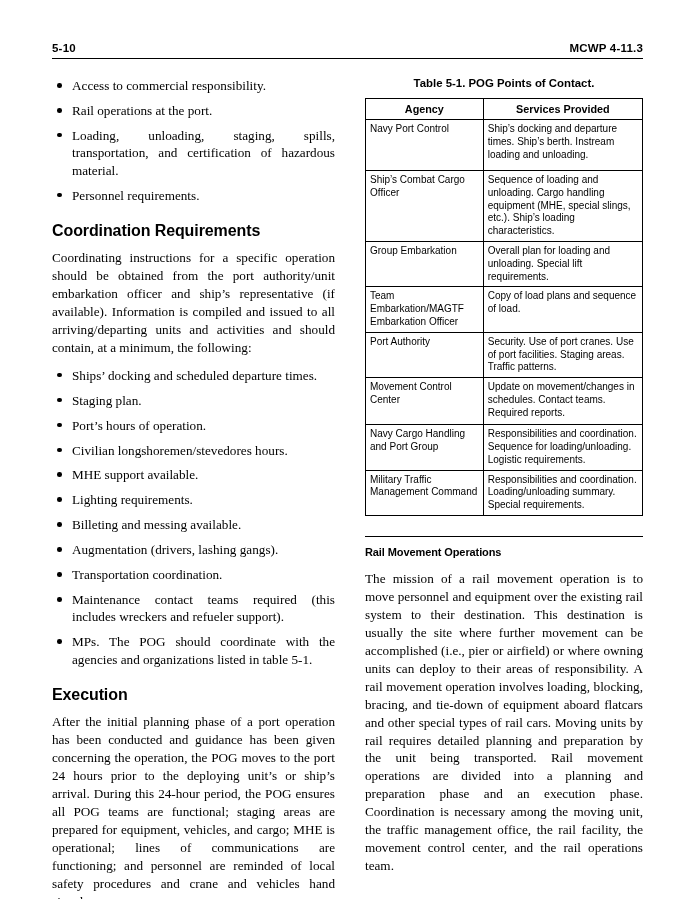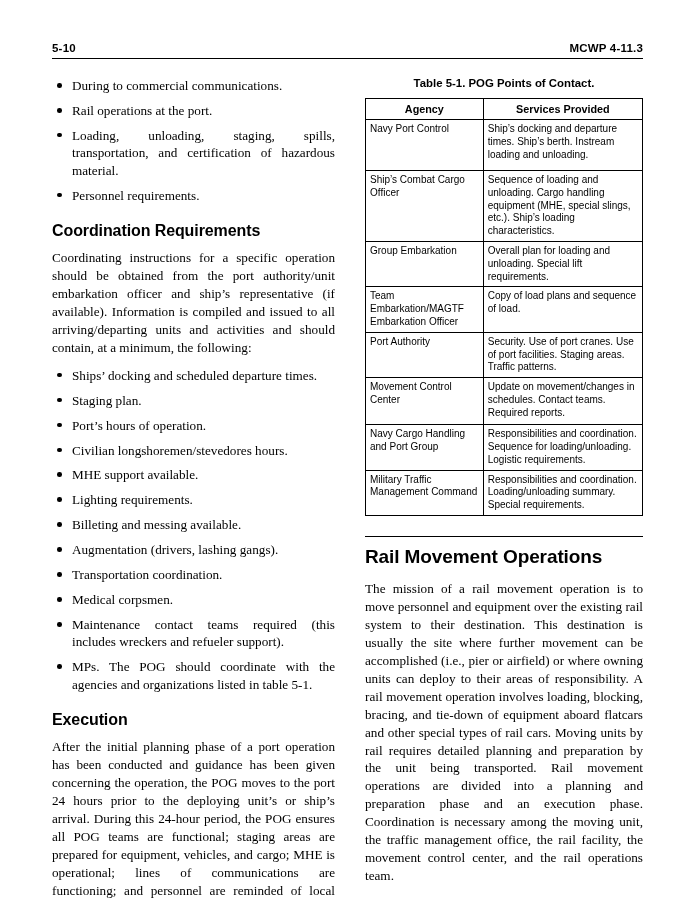--- a/index.html
+++ b/index.html
@@ -75,21 +75,21 @@
   
   h2.section {
     font-family: "Liberation Sans", sans-serif;
     font-size: 16px;
     font-weight: bold;
     margin: 18px 0 9px 0;
     letter-spacing: -0.1px;
   }
   h2.section-major {
     font-family: "Liberation Sans", sans-serif;
-    font-size: 19px;
+    font-size: 11px;
     font-weight: bold;
     margin: 0 0 12px 0;
     letter-spacing: -0.1px;
   }
   .rule-above {
     border-top: 1.1px solid #000;
     margin: 20px 0 9px 0;
   }
   p.body {
     font-size: 13.2px;
@@ -146,40 +146,39 @@
     <span>5-10</span>
     <span>MCWP 4-11.3</span>
   </div>
   <div class="header-rule"></div>
 
   <div class="columns">
 
     <div class="col">
 
       <ul class="bullets">
-        <li>During to commercial communications.</li>
+        <li>Access to commercial responsibility.</li>
         <li>Rail operations at the port.</li>
         <li>Loading, unloading, staging, spills, transportation, and certification of hazardous material.</li>
         <li>Personnel requirements.</li>
       </ul>
 
       <h2 class="section">Coordination Requirements</h2>
       <p class="body">Coordinating instructions for a specific operation should be obtained from the port authority/unit embarkation officer and ship’s representative (if available). Information is compiled and issued to all arriving/departing units and activities and should contain, at a minimum, the following:</p>
 
       <ul class="bullets">
         <li>Ships’ docking and scheduled departure times.</li>
         <li>Staging plan.</li>
         <li>Port’s hours of operation.</li>
         <li>Civilian longshoremen/stevedores hours.</li>
         <li>MHE support available.</li>
         <li>Lighting requirements.</li>
         <li>Billeting and messing available.</li>
         <li>Augmentation (drivers, lashing gangs).</li>
         <li>Transportation coordination.</li>
-        <li>Medical corpsmen.</li>
         <li>Maintenance contact teams required (this includes wreckers and refueler support).</li>
         <li>MPs. The POG should coordinate with the agencies and organizations listed in table 5-1.</li>
       </ul>
 
       <h2 class="section">Execution</h2>
       <p class="body">After the initial planning phase of a port operation has been conducted and guidance has been given concerning the operation, the POG moves to the port 24 hours prior to the deploying unit’s or ship’s arrival. During this 24-hour period, the POG ensures all POG teams are functional; staging areas are prepared for equipment, vehicles, and cargo; MHE is operational; lines of communications are functioning; and personnel are reminded of local safety procedures and crane and vehicles hand signals.</p>
     </div>
 
     <div class="col col-right">
 

